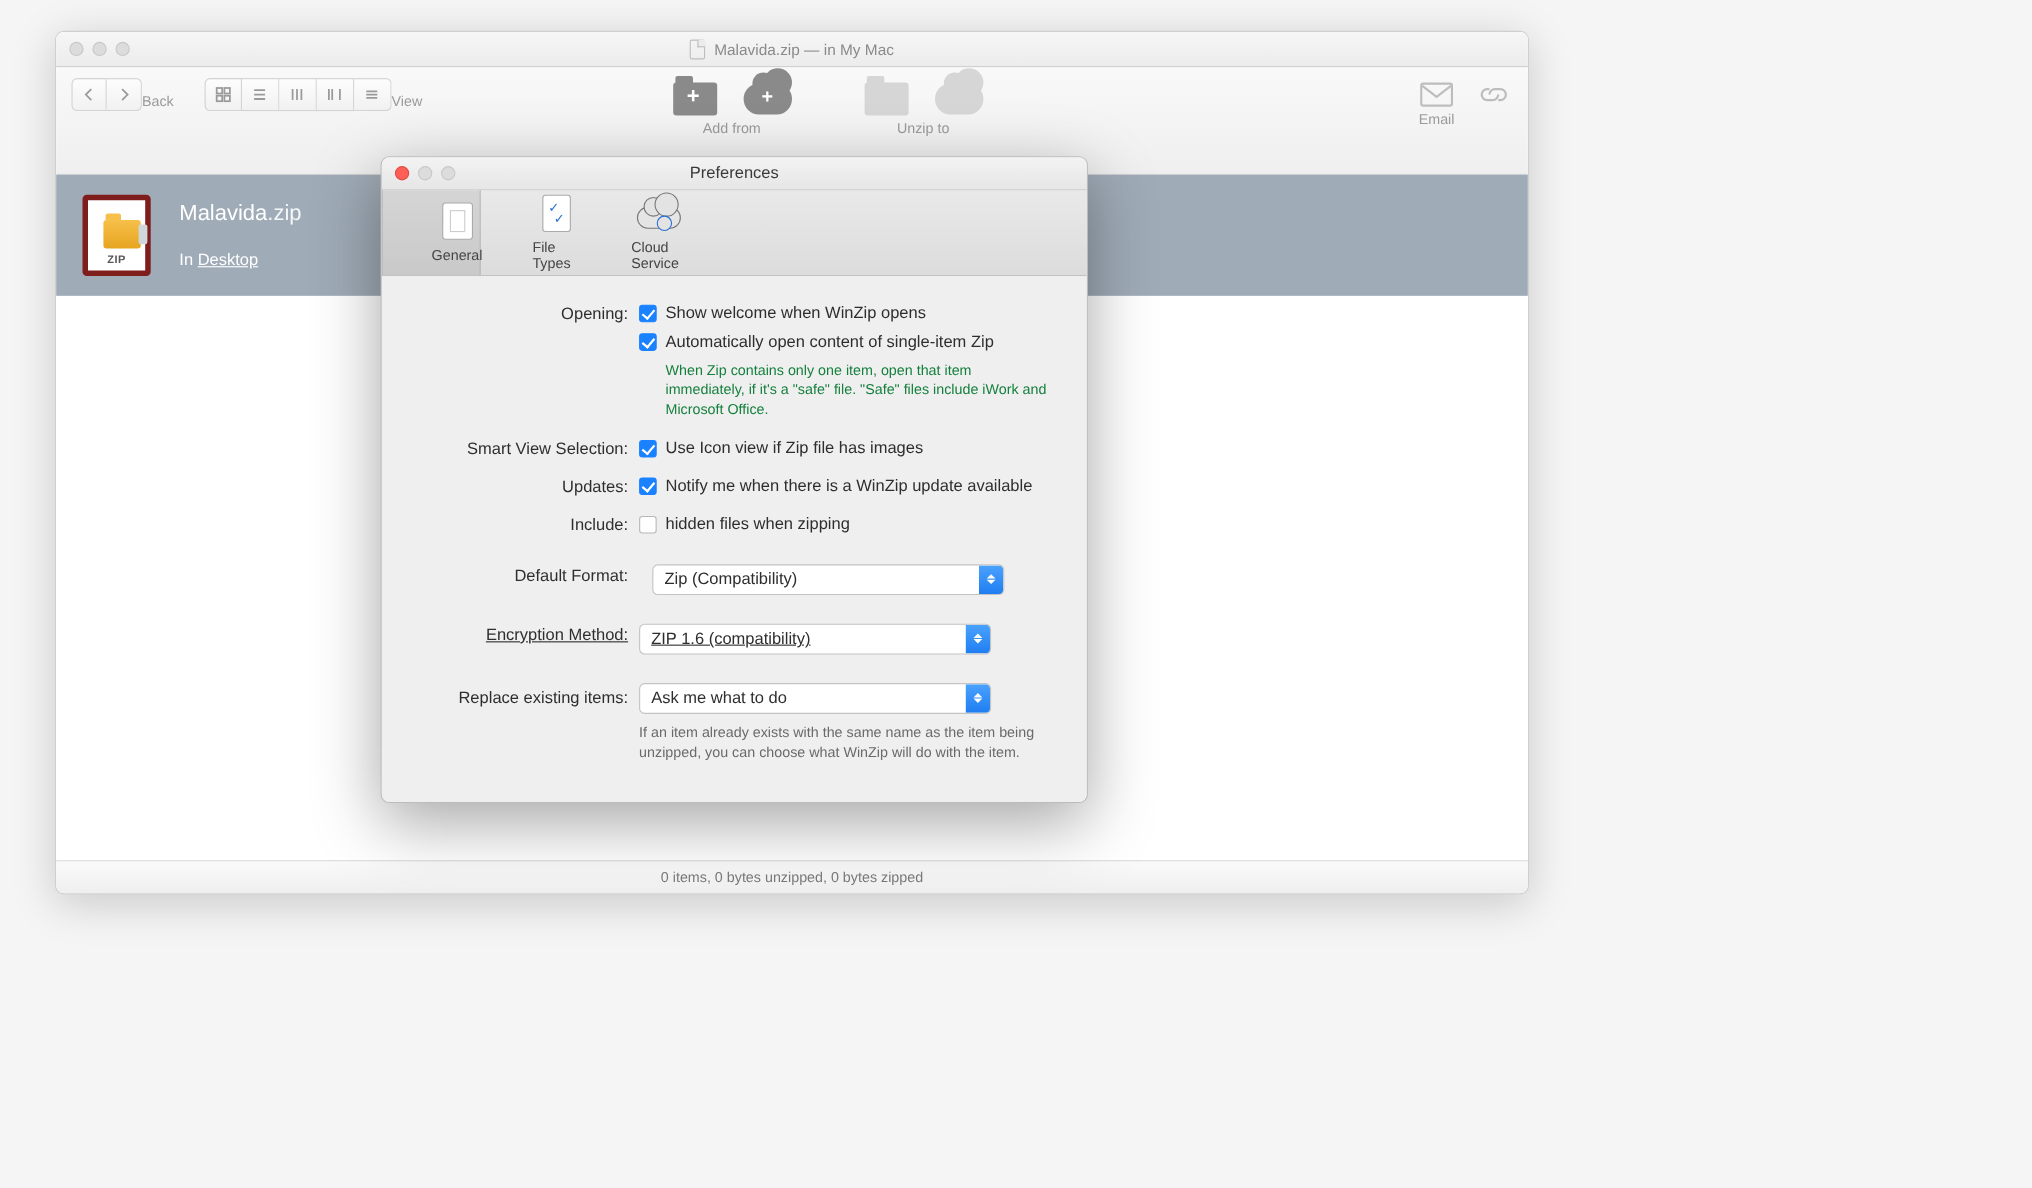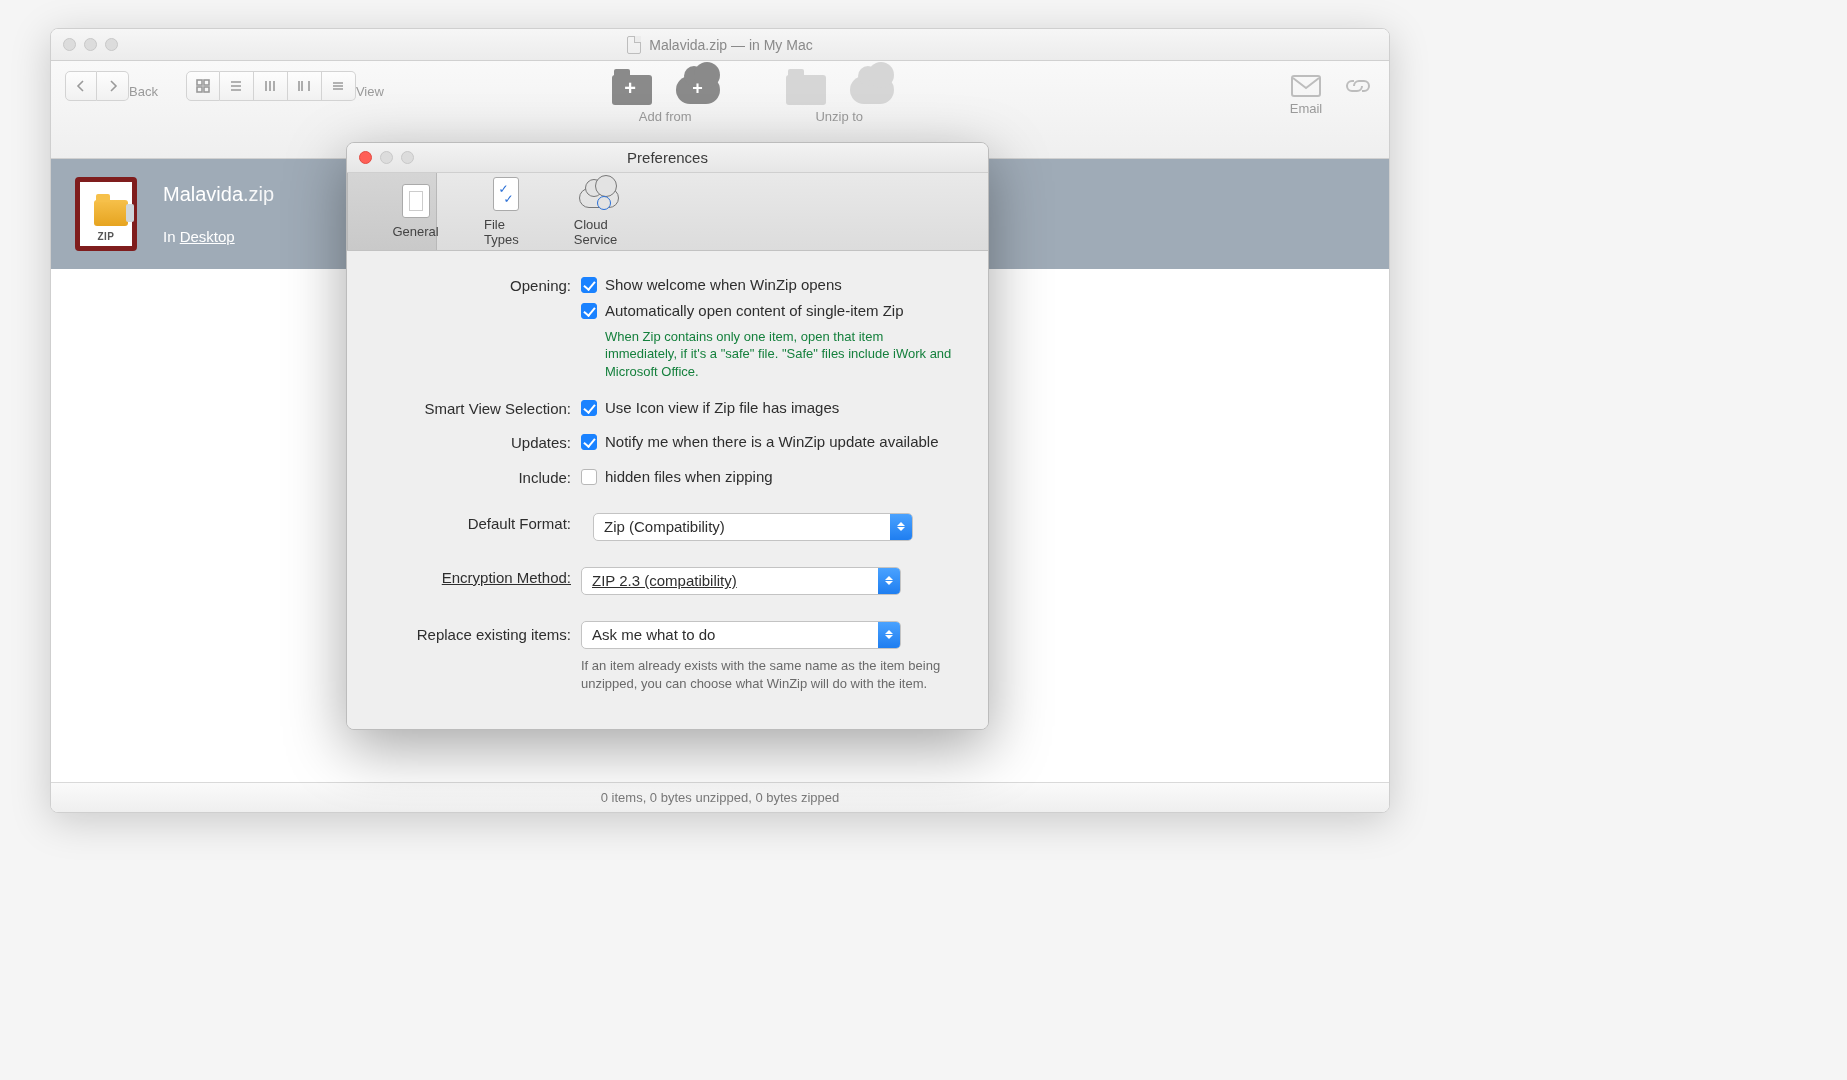--- a/index.html
+++ b/index.html
@@ -575,21 +575,21 @@
           <span class="dd-text">Zip (Compatibility)</span>
           <span class="dd-arrw"></span>
         </div>
       </div>
     </div>
 
     <div class="pref-row" style="align-items:flex-start;text-decoration:underline;">
       <div class="pref-label">Encryption Method:</div>
       <div class="pref-ctrl">
         <div class="dd">
-          <span class="dd-text">ZIP 2.3 (compatibility)</span>
+          <span class="dd-text">ZIP 1.6 (compatibility)</span>
           <span class="dd-arrw"></span>
         </div>
       </div>
     </div>
 
     <div class="pref-row" style="align-items:flex-start;">
       <div class="pref-label" style="padding-top:5px;">Replace existing items:</div>
       <div class="pref-ctrl">
         <div class="dd" style="margin-bottom:8px;">
           <span class="dd-text">Ask me what to do</span>

